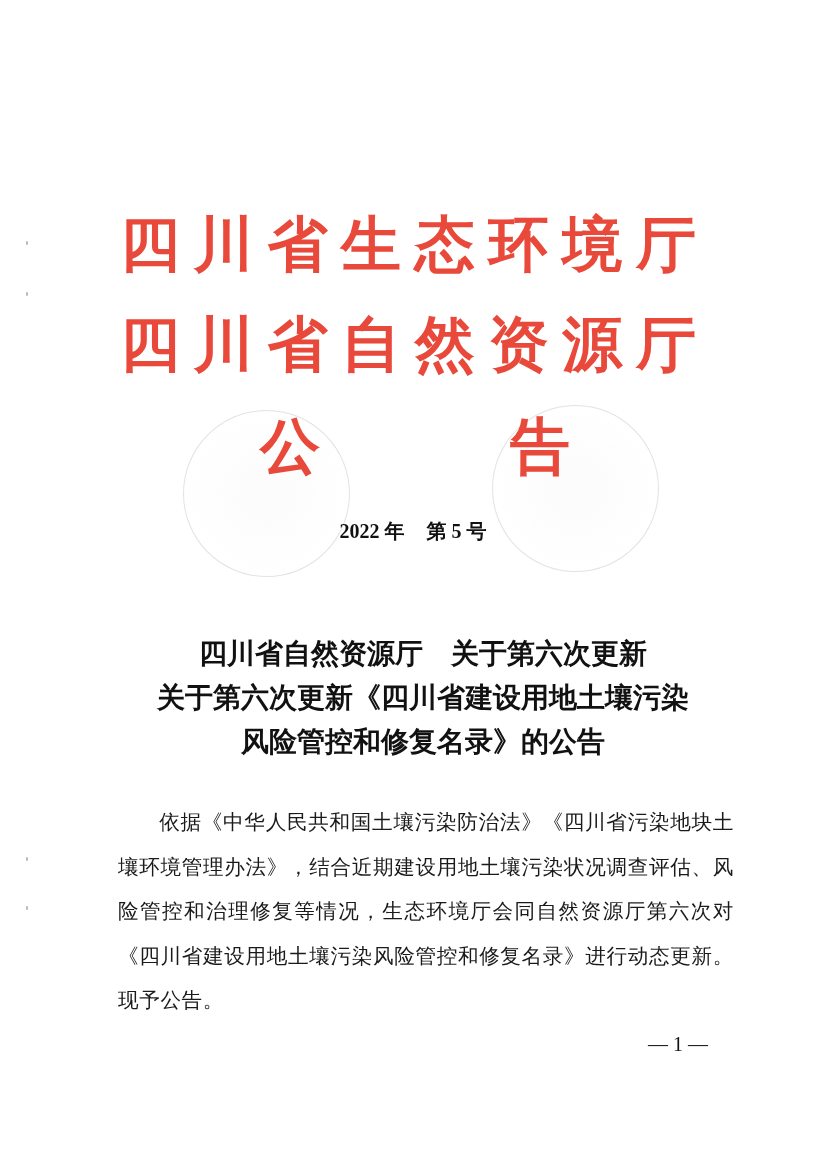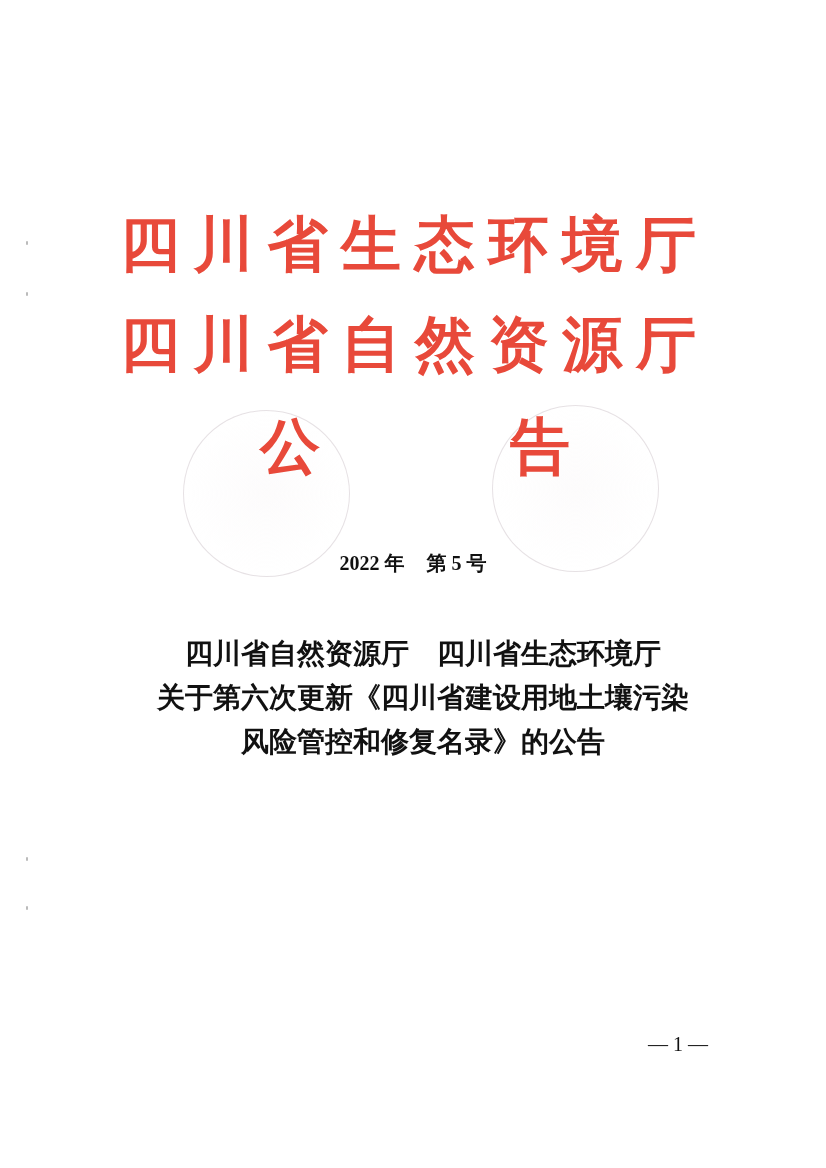--- a/index.html
+++ b/index.html
@@ -29,21 +29,21 @@
     position: absolute; border-radius: 50%;
     border: 1px solid rgba(210, 200, 205, 0.55);
     background: radial-gradient(circle, rgba(245,240,242,0.25) 0%, rgba(255,255,255,0) 70%);
   }
   #stamp-left { left: 183px; top: 410px; width: 165px; height: 165px; }
   #stamp-right { left: 492px; top: 405px; width: 165px; height: 165px; }
 
   .doc-number {
     position: absolute; top: 518px; left: 0; width: 826px; text-align: center;
     font-family: "Liberation Serif", "DejaVu Serif", serif;
-    font-weight: bold; font-size: 20px; color: #111111; margin-top: 32px;
+    font-weight: bold; font-size: 20px; color: #111111;
   }
   .doc-number .gap { display: inline-block; width: 22px; }
 
   .title-block {
     position: absolute; top: 632px; left: 0; width: 846px; text-align: center;
     font-family: "DejaVu Serif", "Liberation Serif", serif;
     font-weight: bold; font-size: 28px; line-height: 44px; color: #111111;
   }
   .title-block div { white-space: nowrap; }
   .title-block .t1 .gap { display: inline-block; width: 28px; }
@@ -105,22 +105,25 @@
     <span>公</span>
     <span>告</span>
   </div>
 
   <div class="doc-number">
     <span>2022 年</span><span class="gap"></span><span>第 5 号</span>
   </div>
 
   <div class="title-block">
     <div class="t1">
-      <span>四川省自然资源厅</span><span class="gap"></span><span>四川省生态环境厅</span>
+      <span>四川省自然资源厅</span><span class="gap"></span><span>关于第六次更新</span>
     </div>
     <div>关于第六次更新《四川省建设用地土壤污染</div>
     <div>风险管控和修复名录》的公告</div>
   </div>
 
+  <div class="body-text">
+    <p>依据《中华人民共和国土壤污染防治法》《四川省污染地块土壤环境管理办法》，结合近期建设用地土壤污染状况调查评估、风险管控和治理修复等情况，生态环境厅会同自然资源厅第六次对《四川省建设用地土壤污染风险管控和修复名录》进行动态更新。现予公告。</p>
+  </div>
 
   <div class="page-number">— 1 —</div>
 
 </div>
 
 </body></html>

